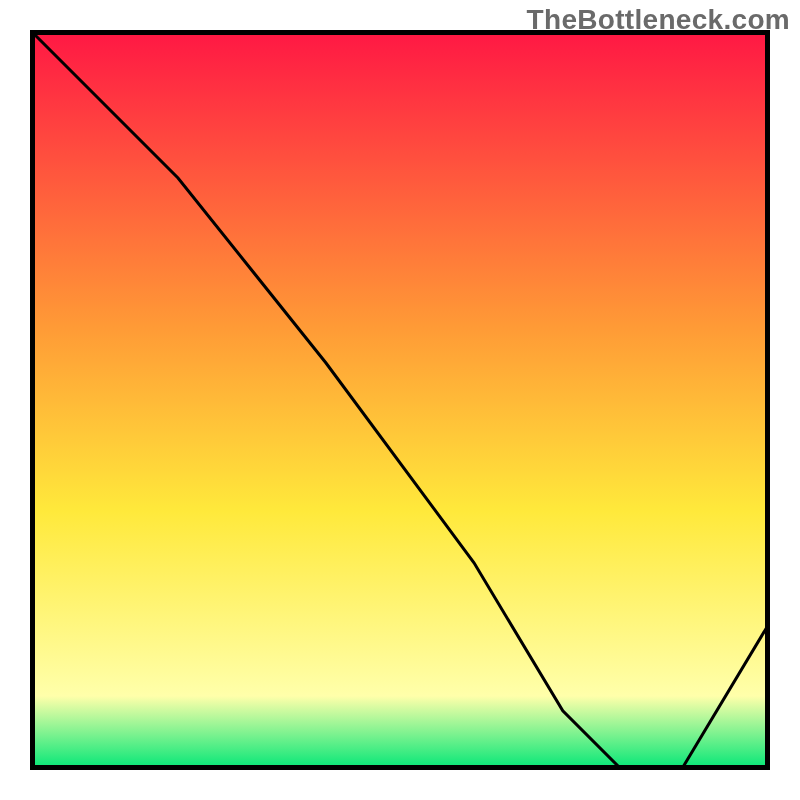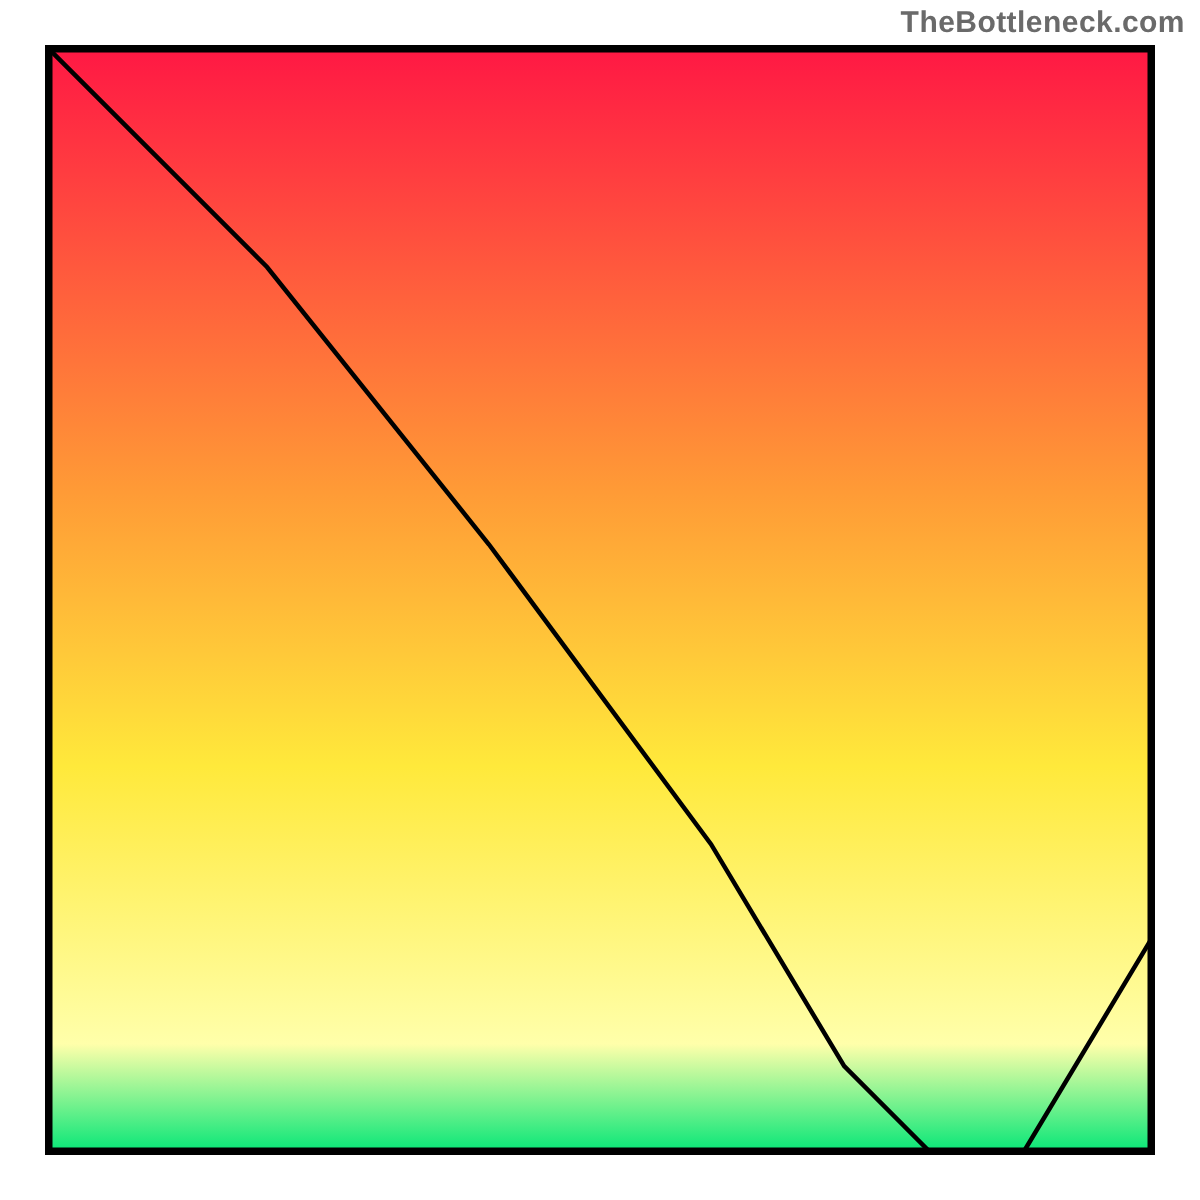--- a/index.html
+++ b/index.html
@@ -8,21 +8,21 @@
     width: 800px;
     height: 800px;
     background: #ffffff;
     font-family: Arial, Helvetica, sans-serif;
     overflow: hidden;
   }
   .watermark {
     position: absolute;
     top: 4px;
     right: 10px;
-    font-size: 20px;
+    font-size: 28px;
     font-weight: bold;
     color: #6a6a6a;
     letter-spacing: 0.3px;
     z-index: 10;
   }
   .frame {
     position: absolute;
     left: 30px;
     top: 30px;
     width: 740px;

